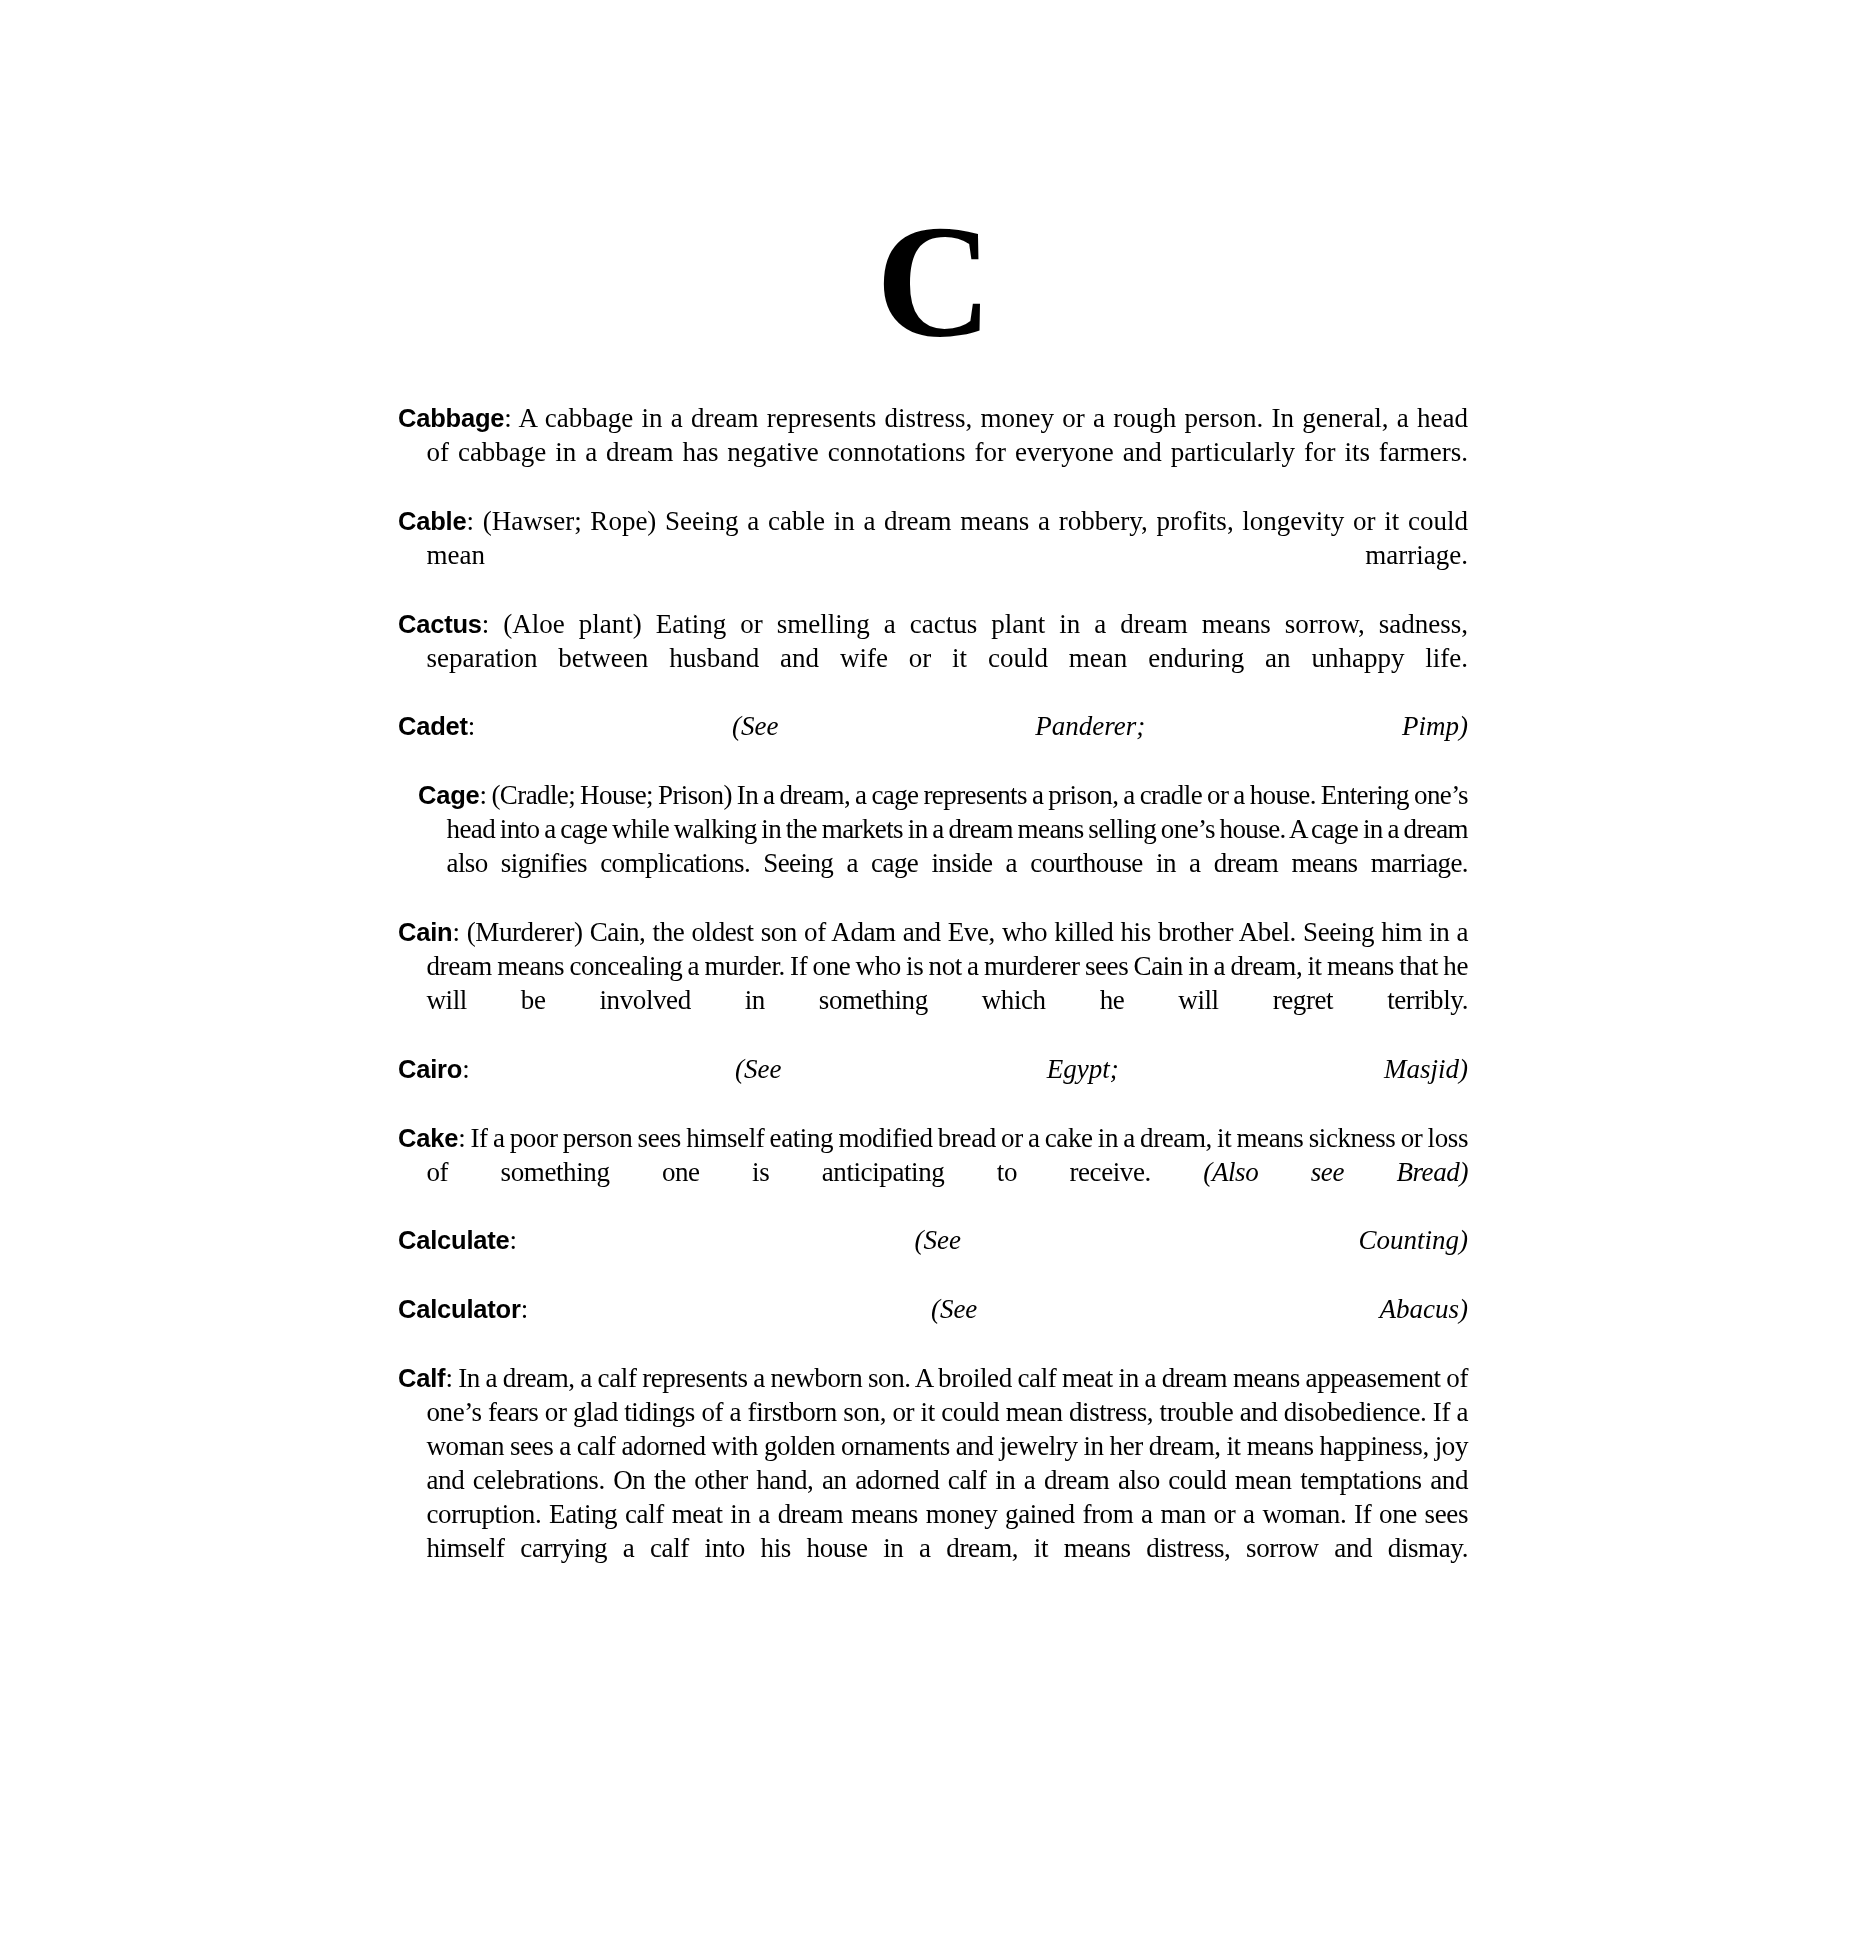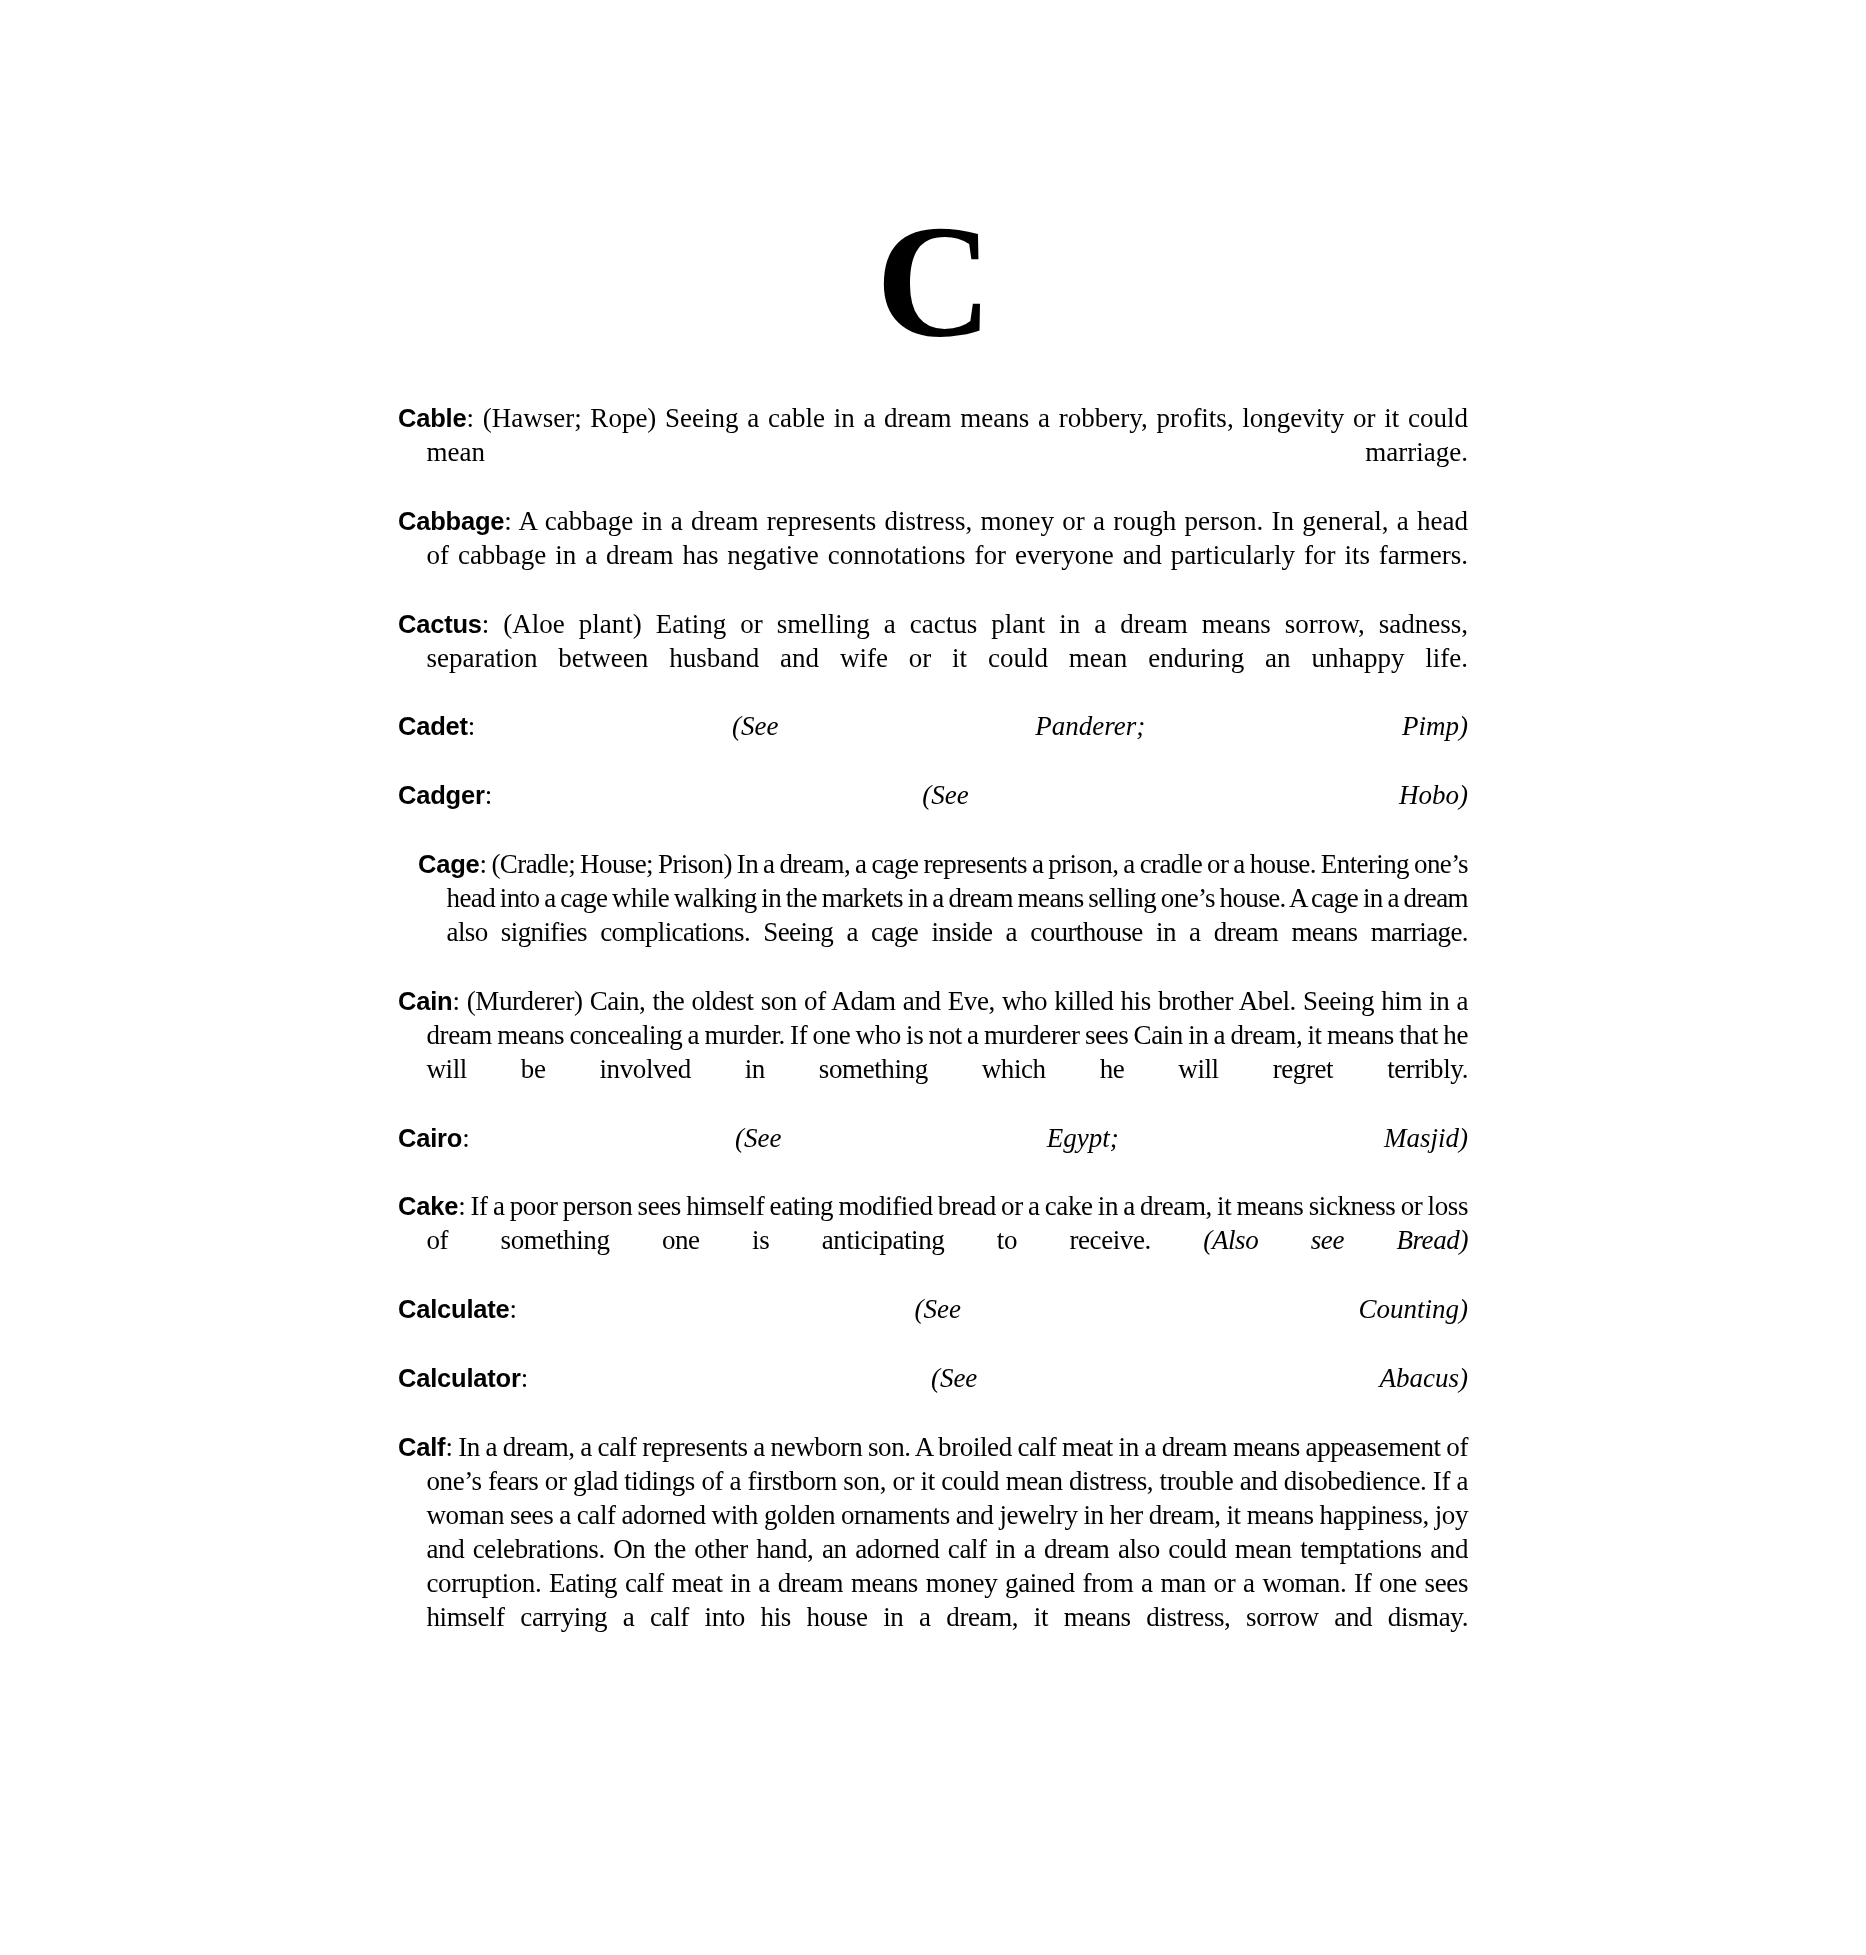--- a/index.html
+++ b/index.html
@@ -99,25 +99,24 @@
   }
 </style>
 </head>
 <body>
 
 <div class="page">
 
   <div class="chapter-letter">C</div>
 
   <div class="column" id="entries-column">
+      <p class="entry loose"><span class="headword">Cabbage</span><span class="colon">:</span><span class="body"> A cabbage in a dream represents distress, money or a rough person. In general, a head of cabbage in a dream has negative connotations for everyone and particularly for its farmers.</span></p>
       <p class="entry loose"><span class="headword">Cable</span><span class="colon">:</span><span class="body"> (Hawser; Rope) Seeing a cable in a dream means a robbery, profits, longevity or it could mean marriage.</span></p>
-      <p class="entry loose"><span class="headword">Cabbage</span><span class="colon">:</span><span class="body"> A cabbage in a dream represents distress, money or a rough person. In general, a head of cabbage in a dream has negative connotations for everyone and particularly for its farmers.</span></p>
       <p class="entry loose"><span class="headword">Cactus</span><span class="colon">:</span><span class="body"> (Aloe plant) Eating or smelling a cactus plant in a dream means sorrow, sadness, separation between husband and wife or it could mean enduring an unhappy life.</span></p>
       <p class="entry"><span class="headword">Cadet</span><span class="colon">:</span><span class="body"> </span><span class="xref">(See Panderer; Pimp)</span></p>
-      <p class="entry"><span class="headword">Cadger</span><span class="colon">:</span><span class="body"> </span><span class="xref">(See Hobo)</span></p>
       <p class="entry vtight"><span class="headword">Cage</span><span class="colon">:</span><span class="body"> (Cradle; House; Prison) In a dream, a cage represents a prison, a cradle or a house. Entering one’s head into a cage while walking in the markets in a dream means selling one’s house. A cage in a dream also signifies complications. Seeing a cage inside a courthouse in a dream means marriage.</span></p>
       <p class="entry tight"><span class="headword">Cain</span><span class="colon">:</span><span class="body"> (Murderer) Cain, the oldest son of Adam and Eve, who killed his brother Abel. Seeing him in a dream means concealing a murder. If one who is not a murderer sees Cain in a dream, it means that he will be involved in something which he will regret terribly.</span></p>
       <p class="entry"><span class="headword">Cairo</span><span class="colon">:</span><span class="body"> </span><span class="xref">(See Egypt; Masjid)</span></p>
       <p class="entry tight"><span class="headword">Cake</span><span class="colon">:</span><span class="body"> If a poor person sees himself eating modified bread or a cake in a dream, it means sickness or loss of something one is anticipating to receive. </span><span class="xref">(Also see Bread)</span></p>
       <p class="entry"><span class="headword">Calculate</span><span class="colon">:</span><span class="body"> </span><span class="xref">(See Counting)</span></p>
       <p class="entry"><span class="headword">Calculator</span><span class="colon">:</span><span class="body"> </span><span class="xref">(See Abacus)</span></p>
       <p class="entry tight"><span class="headword">Calf</span><span class="colon">:</span><span class="body"> In a dream, a calf represents a newborn son. A broiled calf meat in a dream means appeasement of one’s fears or glad tidings of a firstborn son, or it could mean distress, trouble and disobedience. If a woman sees a calf adorned with golden ornaments and jewelry in her dream, it means happiness, joy and celebrations. On the other hand, an adorned calf in a dream also could mean temptations and corruption. Eating calf meat in a dream means money gained from a man or a woman. If one sees himself carrying a calf into his house in a dream, it means distress, sorrow and dismay.</span></p>
     </div>
 
 </div>

